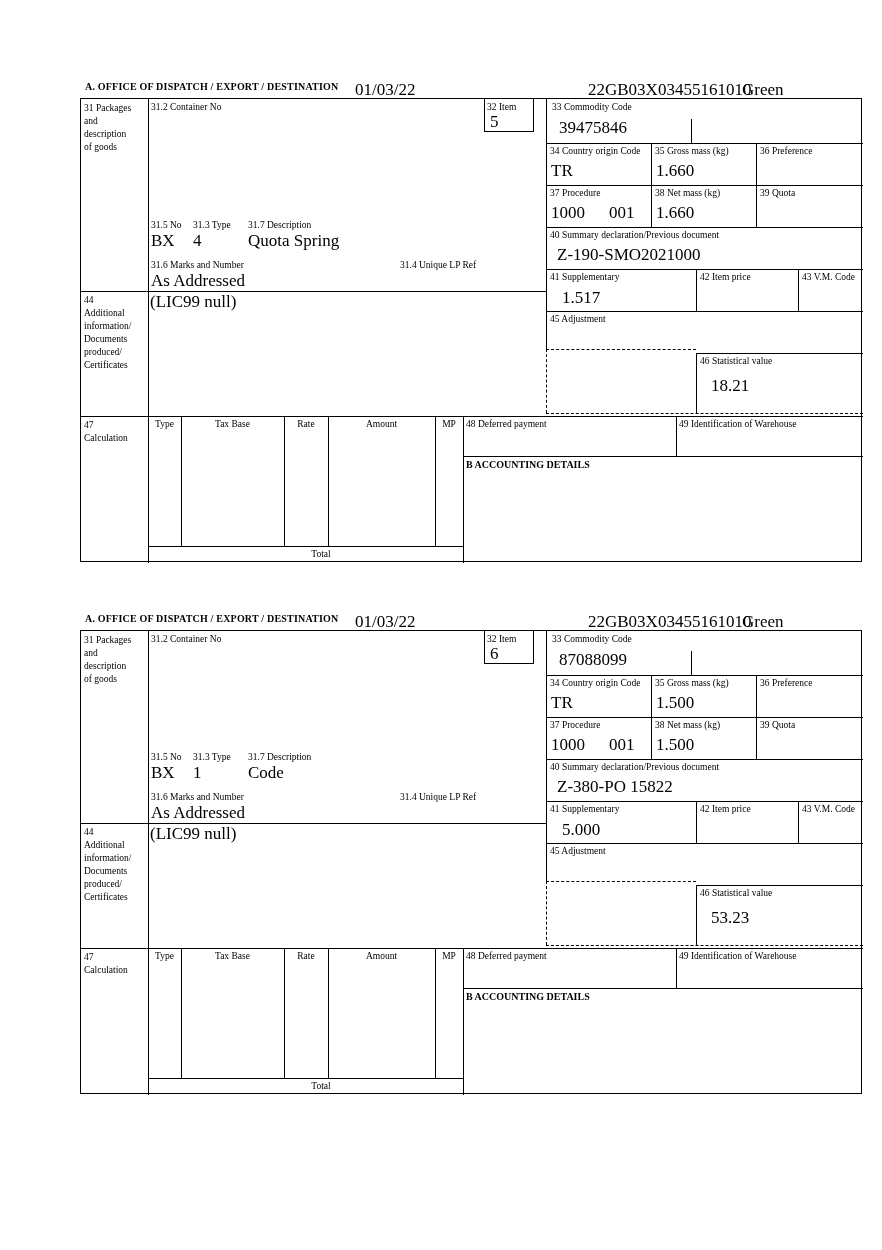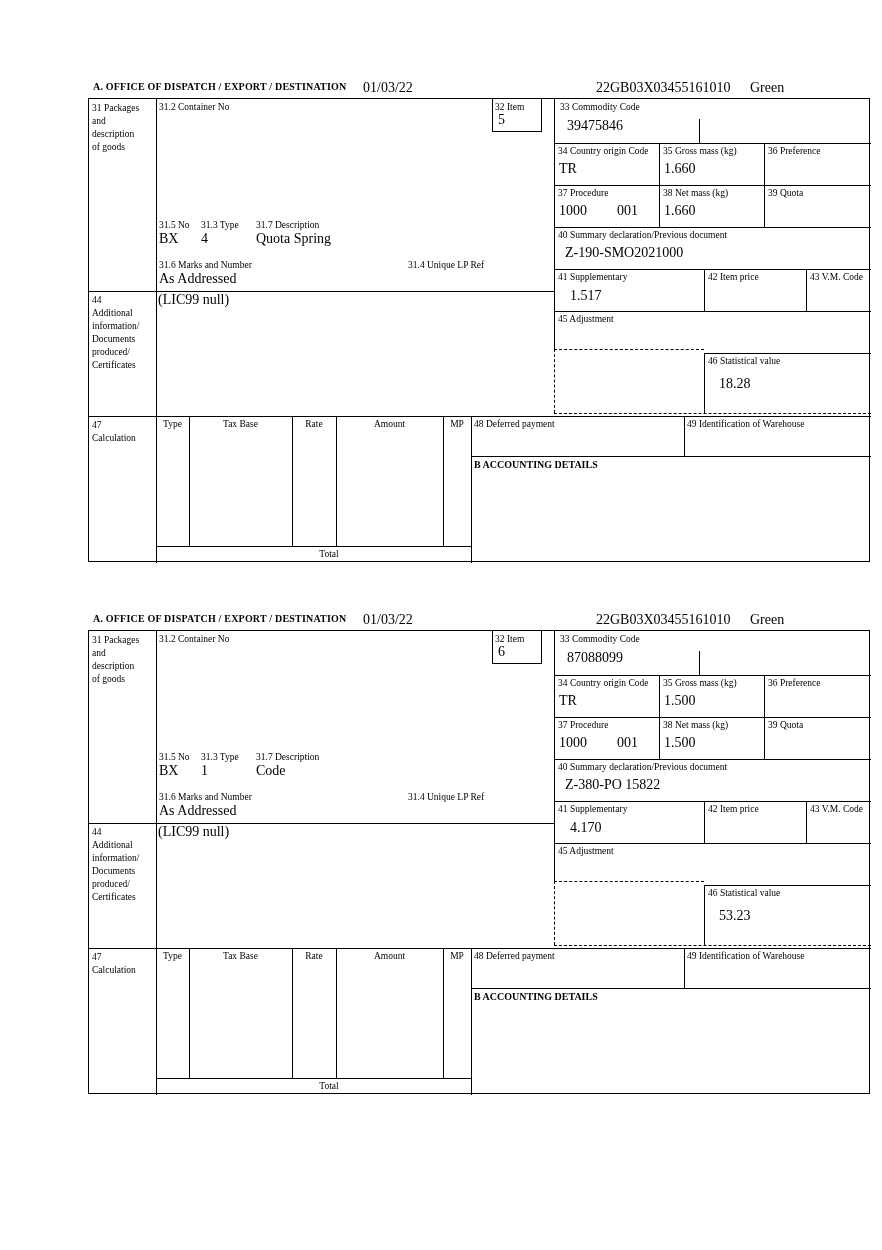--- a/index.html
+++ b/index.html
@@ -1,30 +1,30 @@
 <!DOCTYPE html>
 <html><head>
 <meta charset="utf-8">
 <style>
   * { margin:0; padding:0; box-sizing:border-box; }
   html,body { background:#ffffff; }
   body {
     width:882px; height:1250px; position:relative;
     font-family:"Liberation Serif", serif; color:#000;
   }
-  .block { position:absolute; left:8px; width:808px; height:500px; }
+  .block { position:absolute; left:0; width:808px; height:500px; }
   .formbox { position:absolute; left:80px; top:20px; width:782px; height:464px; border:1px solid #000; }
   .abs { position:absolute; }
   .vl { position:absolute; width:1px; background:#000; }
   .hl { position:absolute; height:1px; background:#000; }
   .vd { position:absolute; width:0;  border-left:1px dashed #000; }
   .hd { position:absolute; height:0; border-top:1px dashed #000; }
   .t   { position:absolute; white-space:nowrap; line-height:1.12; }
   .lbl { font-size:9.5px; }
-  .val { font-size:14px; }
+  .val { font-size:17px; }
   .hdr { font-size:10px; font-weight:bold; letter-spacing:.2px; }
   .pre { white-space:pre-line; line-height:13px; }
   .ctr { text-align:center; }
   .b   { font-weight:bold; }
 </style>
 </head>
 <body>
 
 <div class="block" style="top:78px">
   <div class="t hdr" style="left:85px;top:3px">A.  OFFICE OF DISPATCH / EXPORT / DESTINATION</div>
@@ -100,21 +100,21 @@
     <div class="t lbl" style="left:721px;top:173px">43 V.M. Code</div>
     <div class="t lbl pre" style="left:3px;top:195px;width:62px">44
 Additional
 information/
 Documents
 produced/
 Certificates</div>
     <div class="t val" style="left:69px;top:193px">(LIC99 null)</div>
     <div class="t lbl" style="left:469px;top:215px">45 Adjustment</div>
     <div class="t lbl" style="left:619px;top:257px">46 Statistical value</div>
-    <div class="t val" style="left:630px;top:277px">18.28</div>
+    <div class="t val" style="left:630px;top:277px">18.21</div>
     <div class="t lbl pre" style="left:3px;top:320px;width:62px">47
 Calculation</div>
     <div class="t lbl ctr" style="left:67px;top:320px;width:33px">Type</div>
     <div class="t lbl ctr" style="left:100px;top:320px;width:103px">Tax Base</div>
     <div class="t lbl ctr" style="left:203px;top:320px;width:44px">Rate</div>
     <div class="t lbl ctr" style="left:247px;top:320px;width:107px">Amount</div>
     <div class="t lbl ctr" style="left:354px;top:320px;width:28px">MP</div>
     <div class="t lbl ctr" style="left:140px;top:450px;width:200px">Total</div>
     <div class="t lbl" style="left:385px;top:320px">48 Deferred payment</div>
     <div class="t lbl" style="left:598px;top:320px">49 Identification of Warehouse</div>
@@ -184,21 +184,21 @@
     <div class="t lbl" style="left:167px;top:121px">31.7 Description</div>
     <div class="t val" style="left:70px;top:132px">BX</div>
     <div class="t val" style="left:112px;top:132px">1</div>
     <div class="t val" style="left:167px;top:132px">Code</div>
     <div class="t lbl" style="left:469px;top:131px">40 Summary declaration/Previous document</div>
     <div class="t val" style="left:476px;top:146px">Z-380-PO 15822</div>
     <div class="t lbl" style="left:70px;top:161px">31.6 Marks and Number</div>
     <div class="t lbl" style="left:319px;top:161px">31.4 Unique LP Ref</div>
     <div class="t val" style="left:70px;top:172px">As Addressed</div>
     <div class="t lbl" style="left:469px;top:173px">41 Supplementary</div>
-    <div class="t val" style="left:481px;top:189px">4.170</div>
+    <div class="t val" style="left:481px;top:189px">5.000</div>
     <div class="t lbl" style="left:619px;top:173px">42 Item price</div>
     <div class="t lbl" style="left:721px;top:173px">43 V.M. Code</div>
     <div class="t lbl pre" style="left:3px;top:195px;width:62px">44
 Additional
 information/
 Documents
 produced/
 Certificates</div>
     <div class="t val" style="left:69px;top:193px">(LIC99 null)</div>
     <div class="t lbl" style="left:469px;top:215px">45 Adjustment</div>

